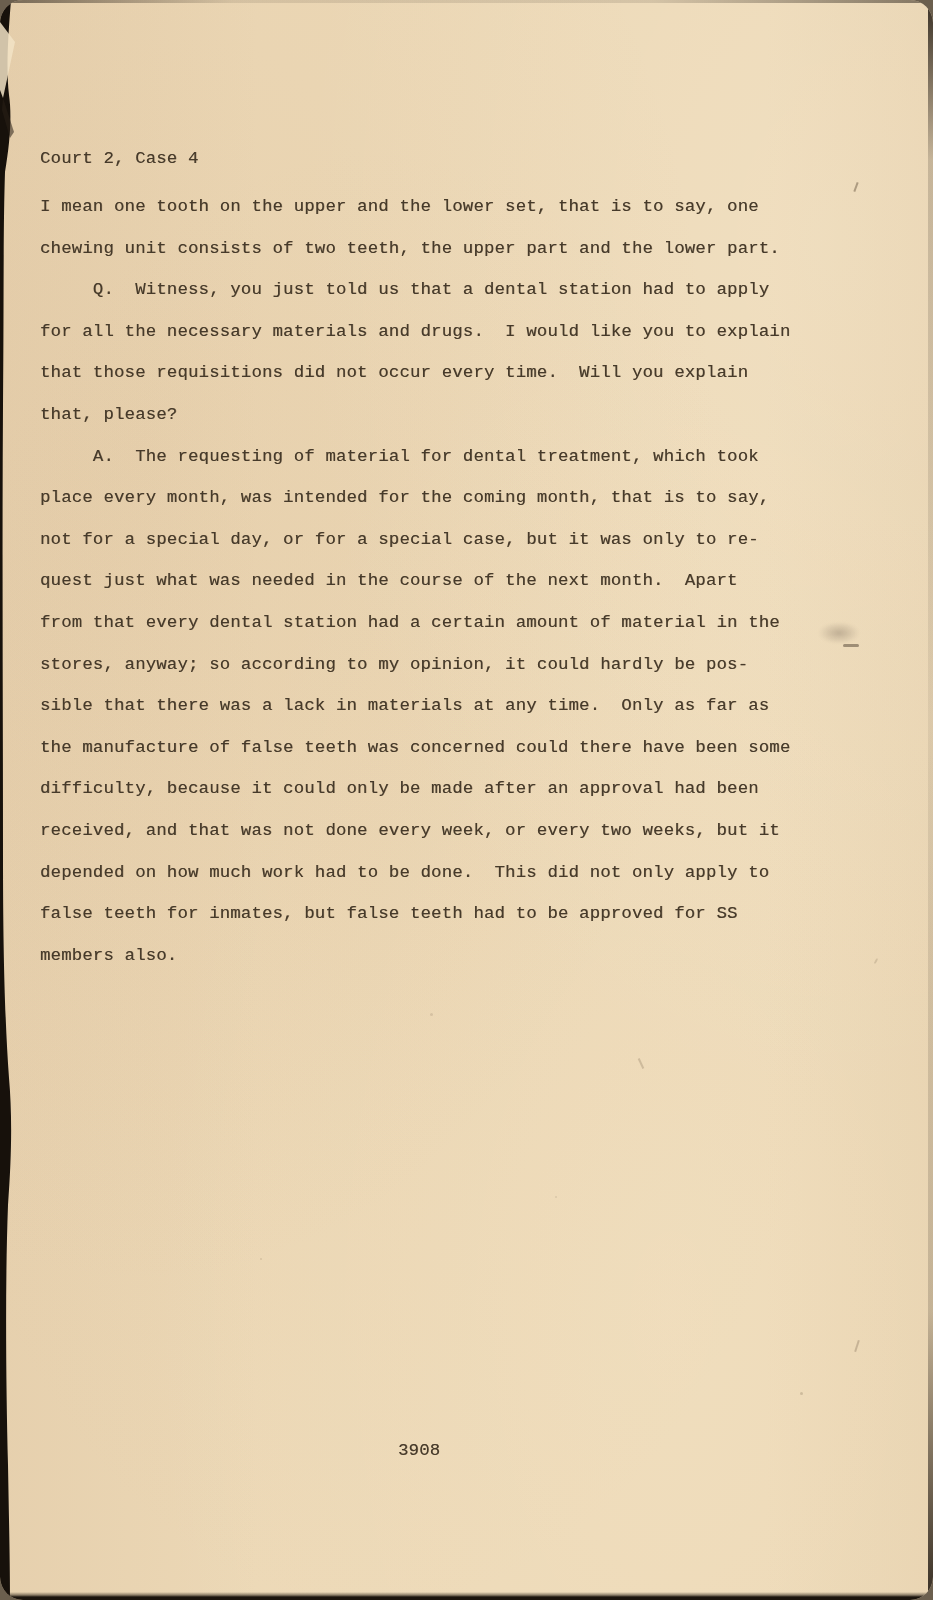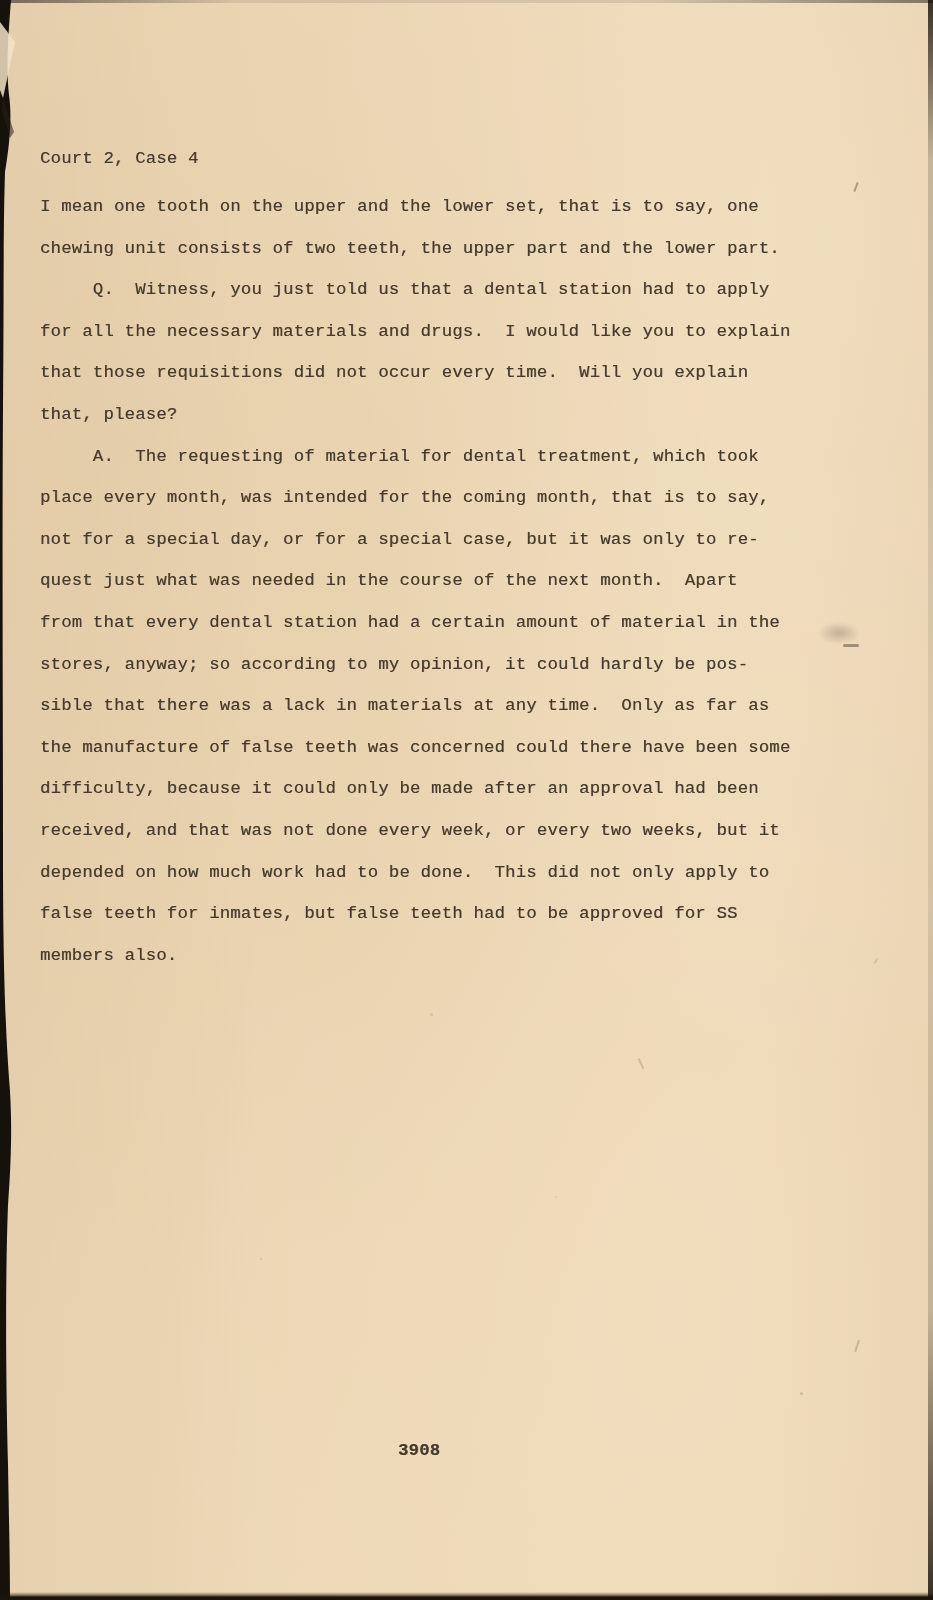--- a/index.html
+++ b/index.html
@@ -9,20 +9,21 @@
   }
   * { margin: 0; padding: 0; box-sizing: border-box; }
   html, body { background: #6b5f4e; }
   .page {
     position: relative;
     width: 933px;
     height: 1600px;
     background-color: var(--paper);
     overflow: hidden;
     font-family: "Liberation Mono", "DejaVu Sans Mono", monospace;
+    border-radius: 23px;
   }
   
   .paper-shading {
     position: absolute; inset: 0;
     background:
       radial-gradient(ellipse at 15% 28%, rgba(195,155,112,0.10), transparent 52%),
       radial-gradient(ellipse at 88% 15%, rgba(255,246,226,0.22), transparent 45%),
       radial-gradient(ellipse at 72% 82%, rgba(255,243,216,0.20), transparent 55%),
       radial-gradient(ellipse at 40% 55%, rgba(210,175,130,0.08), transparent 60%),
       linear-gradient(to right, rgba(178,138,98,0.10), transparent 28%, transparent 82%, rgba(205,175,135,0.14));
@@ -32,21 +33,21 @@
     position: absolute;
     color: var(--ink);
     font-size: 17.3px;
     line-height: 41.6px;
     letter-spacing: 0.2px;
     white-space: pre;
     text-shadow: 0.4px 0.4px 0.5px rgba(72,56,40,0.55);
   }
   .header-block { top: 55px; left: 40px; }
   .body-block { top: 186px; left: 40px; }
-  .page-number { top: 1430px; left: 398px; font-weight: bold; }
+  .page-number { top: 1430px; left: 398px; }
   
   .left-edge { position: absolute; top: 0; left: 0; width: 22px; height: 1600px; }
   .edge-bottom {
     position: absolute; left: 0; bottom: 0; width: 100%; height: 8px;
     background: linear-gradient(to top, #1b140d 0px, #1b140d 3px, rgba(27,20,13,0.45) 5px, rgba(27,20,13,0.0) 8px);
   }
   .edge-right {
     position: absolute; top: 0; right: 0; width: 5px; height: 100%;
     background: linear-gradient(to bottom,
       rgba(25,18,12,0.85), rgba(25,18,12,0.18) 10%,

